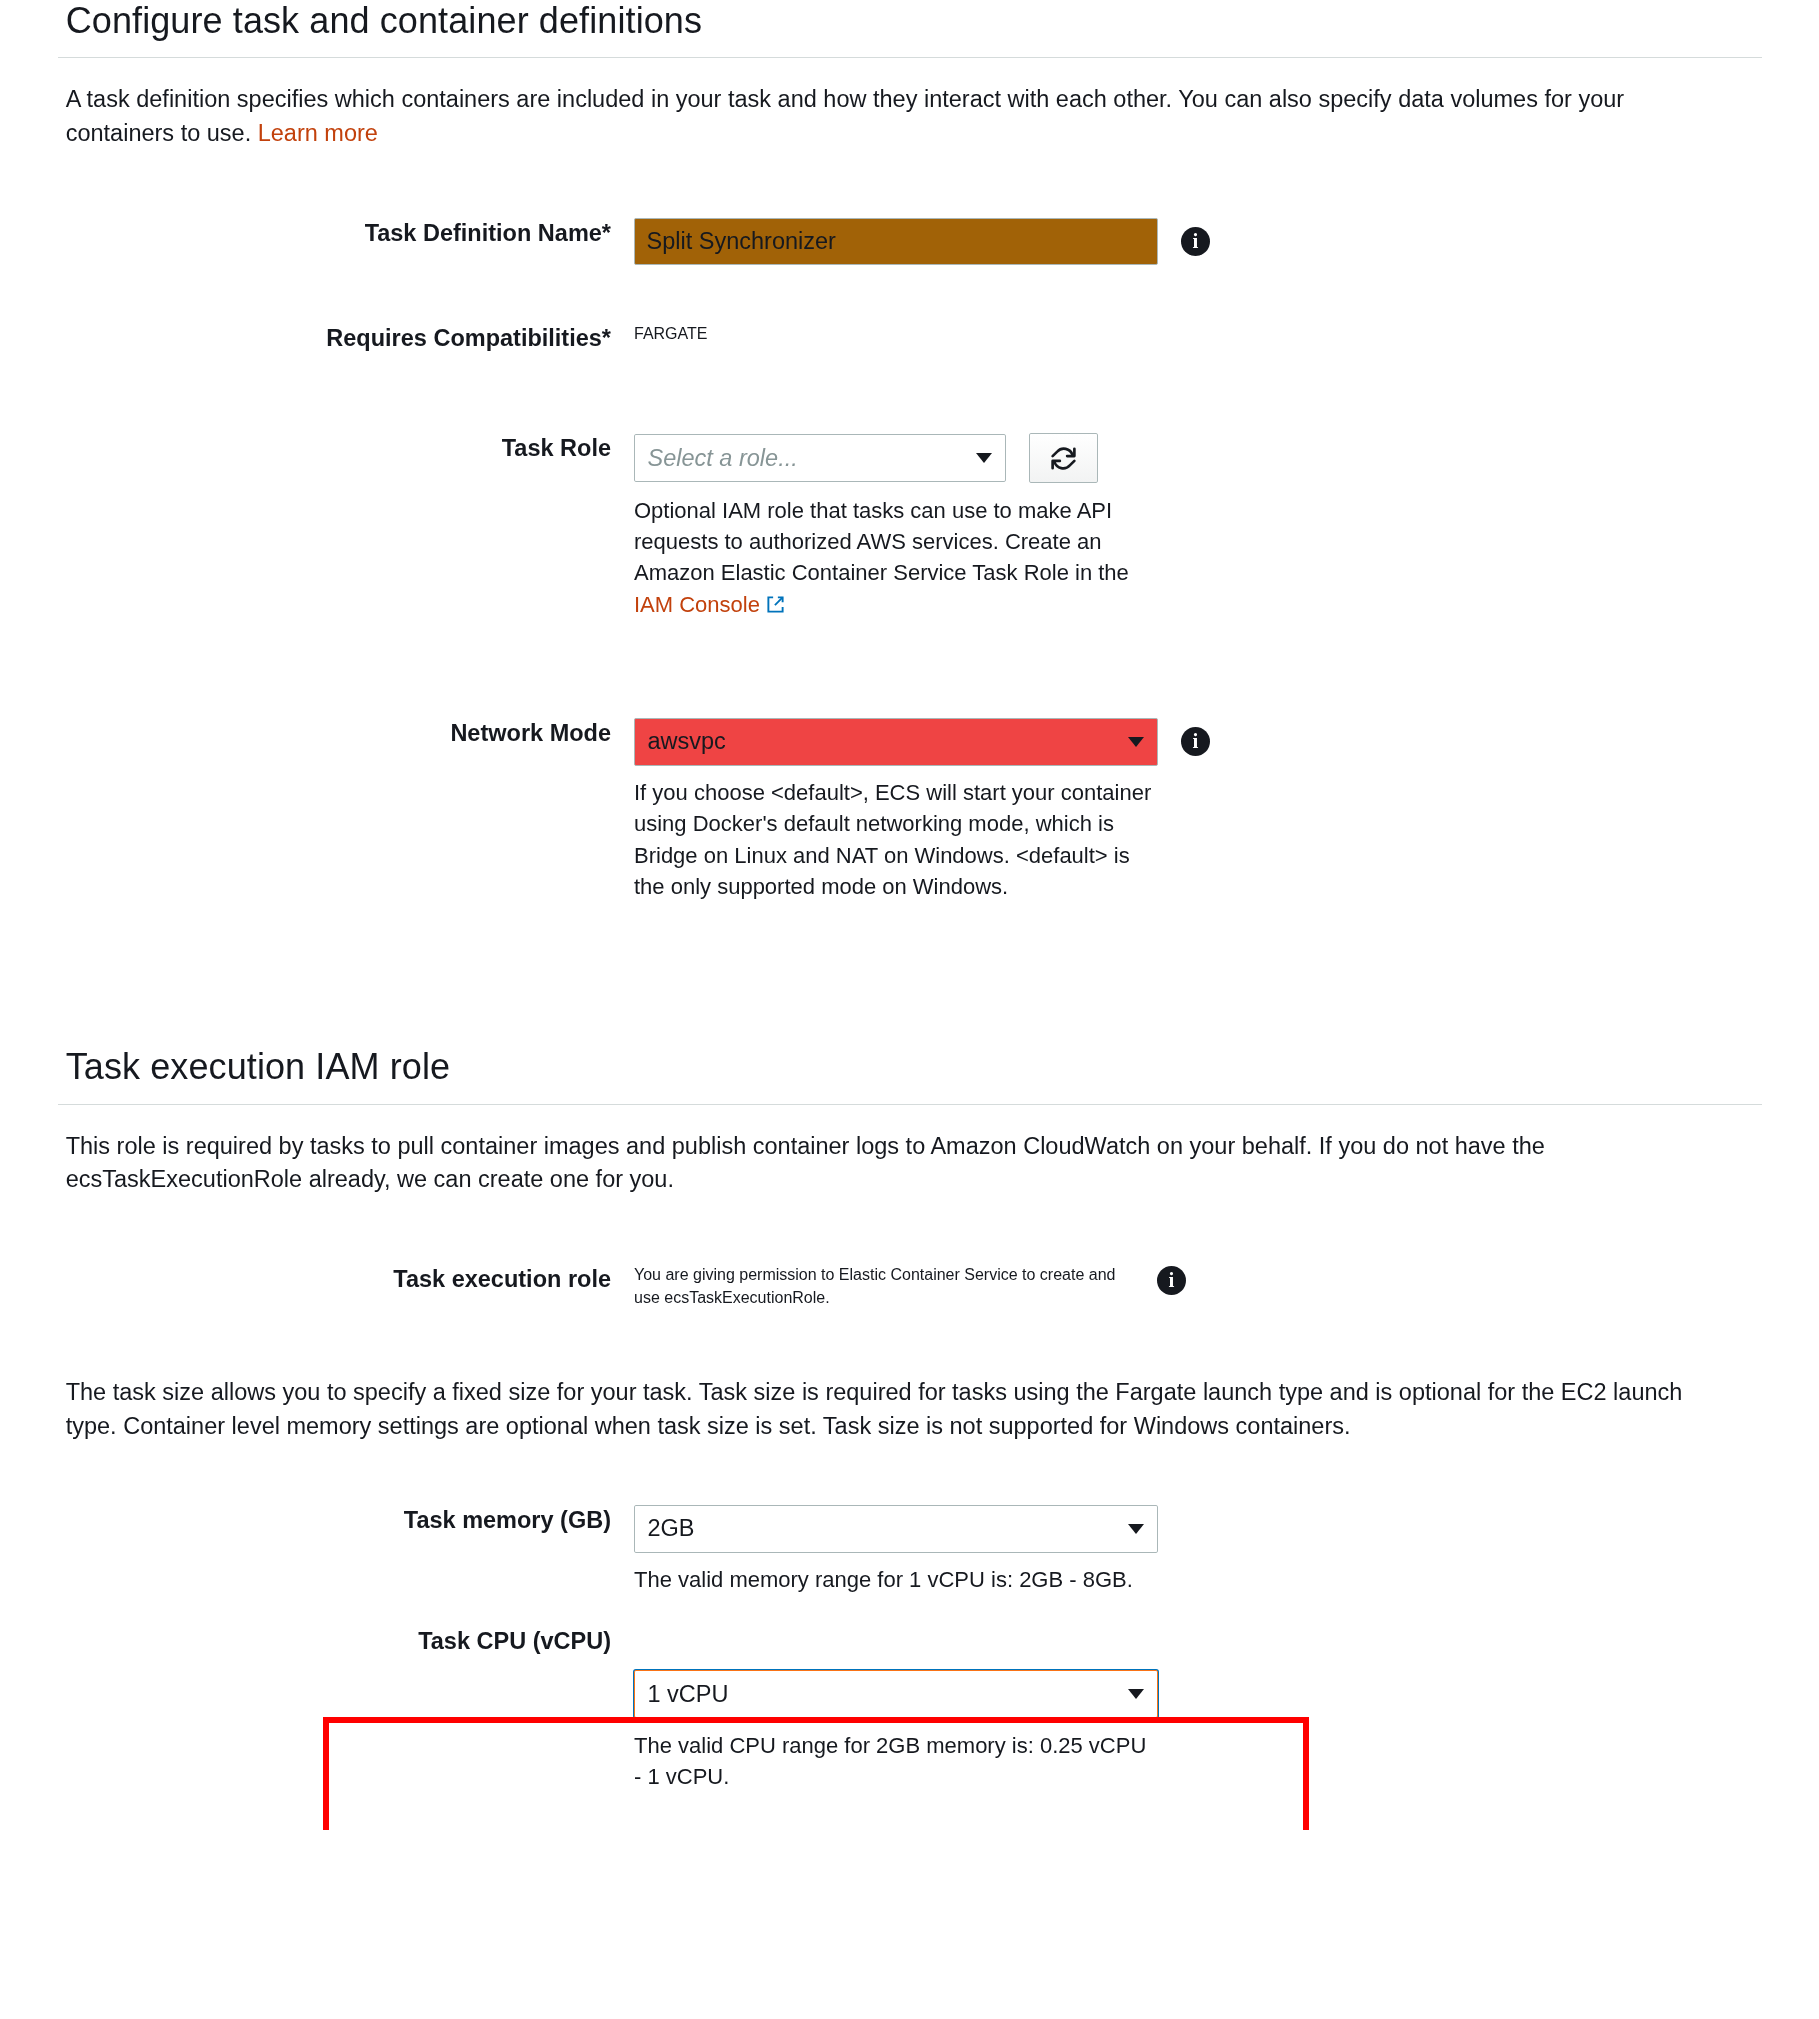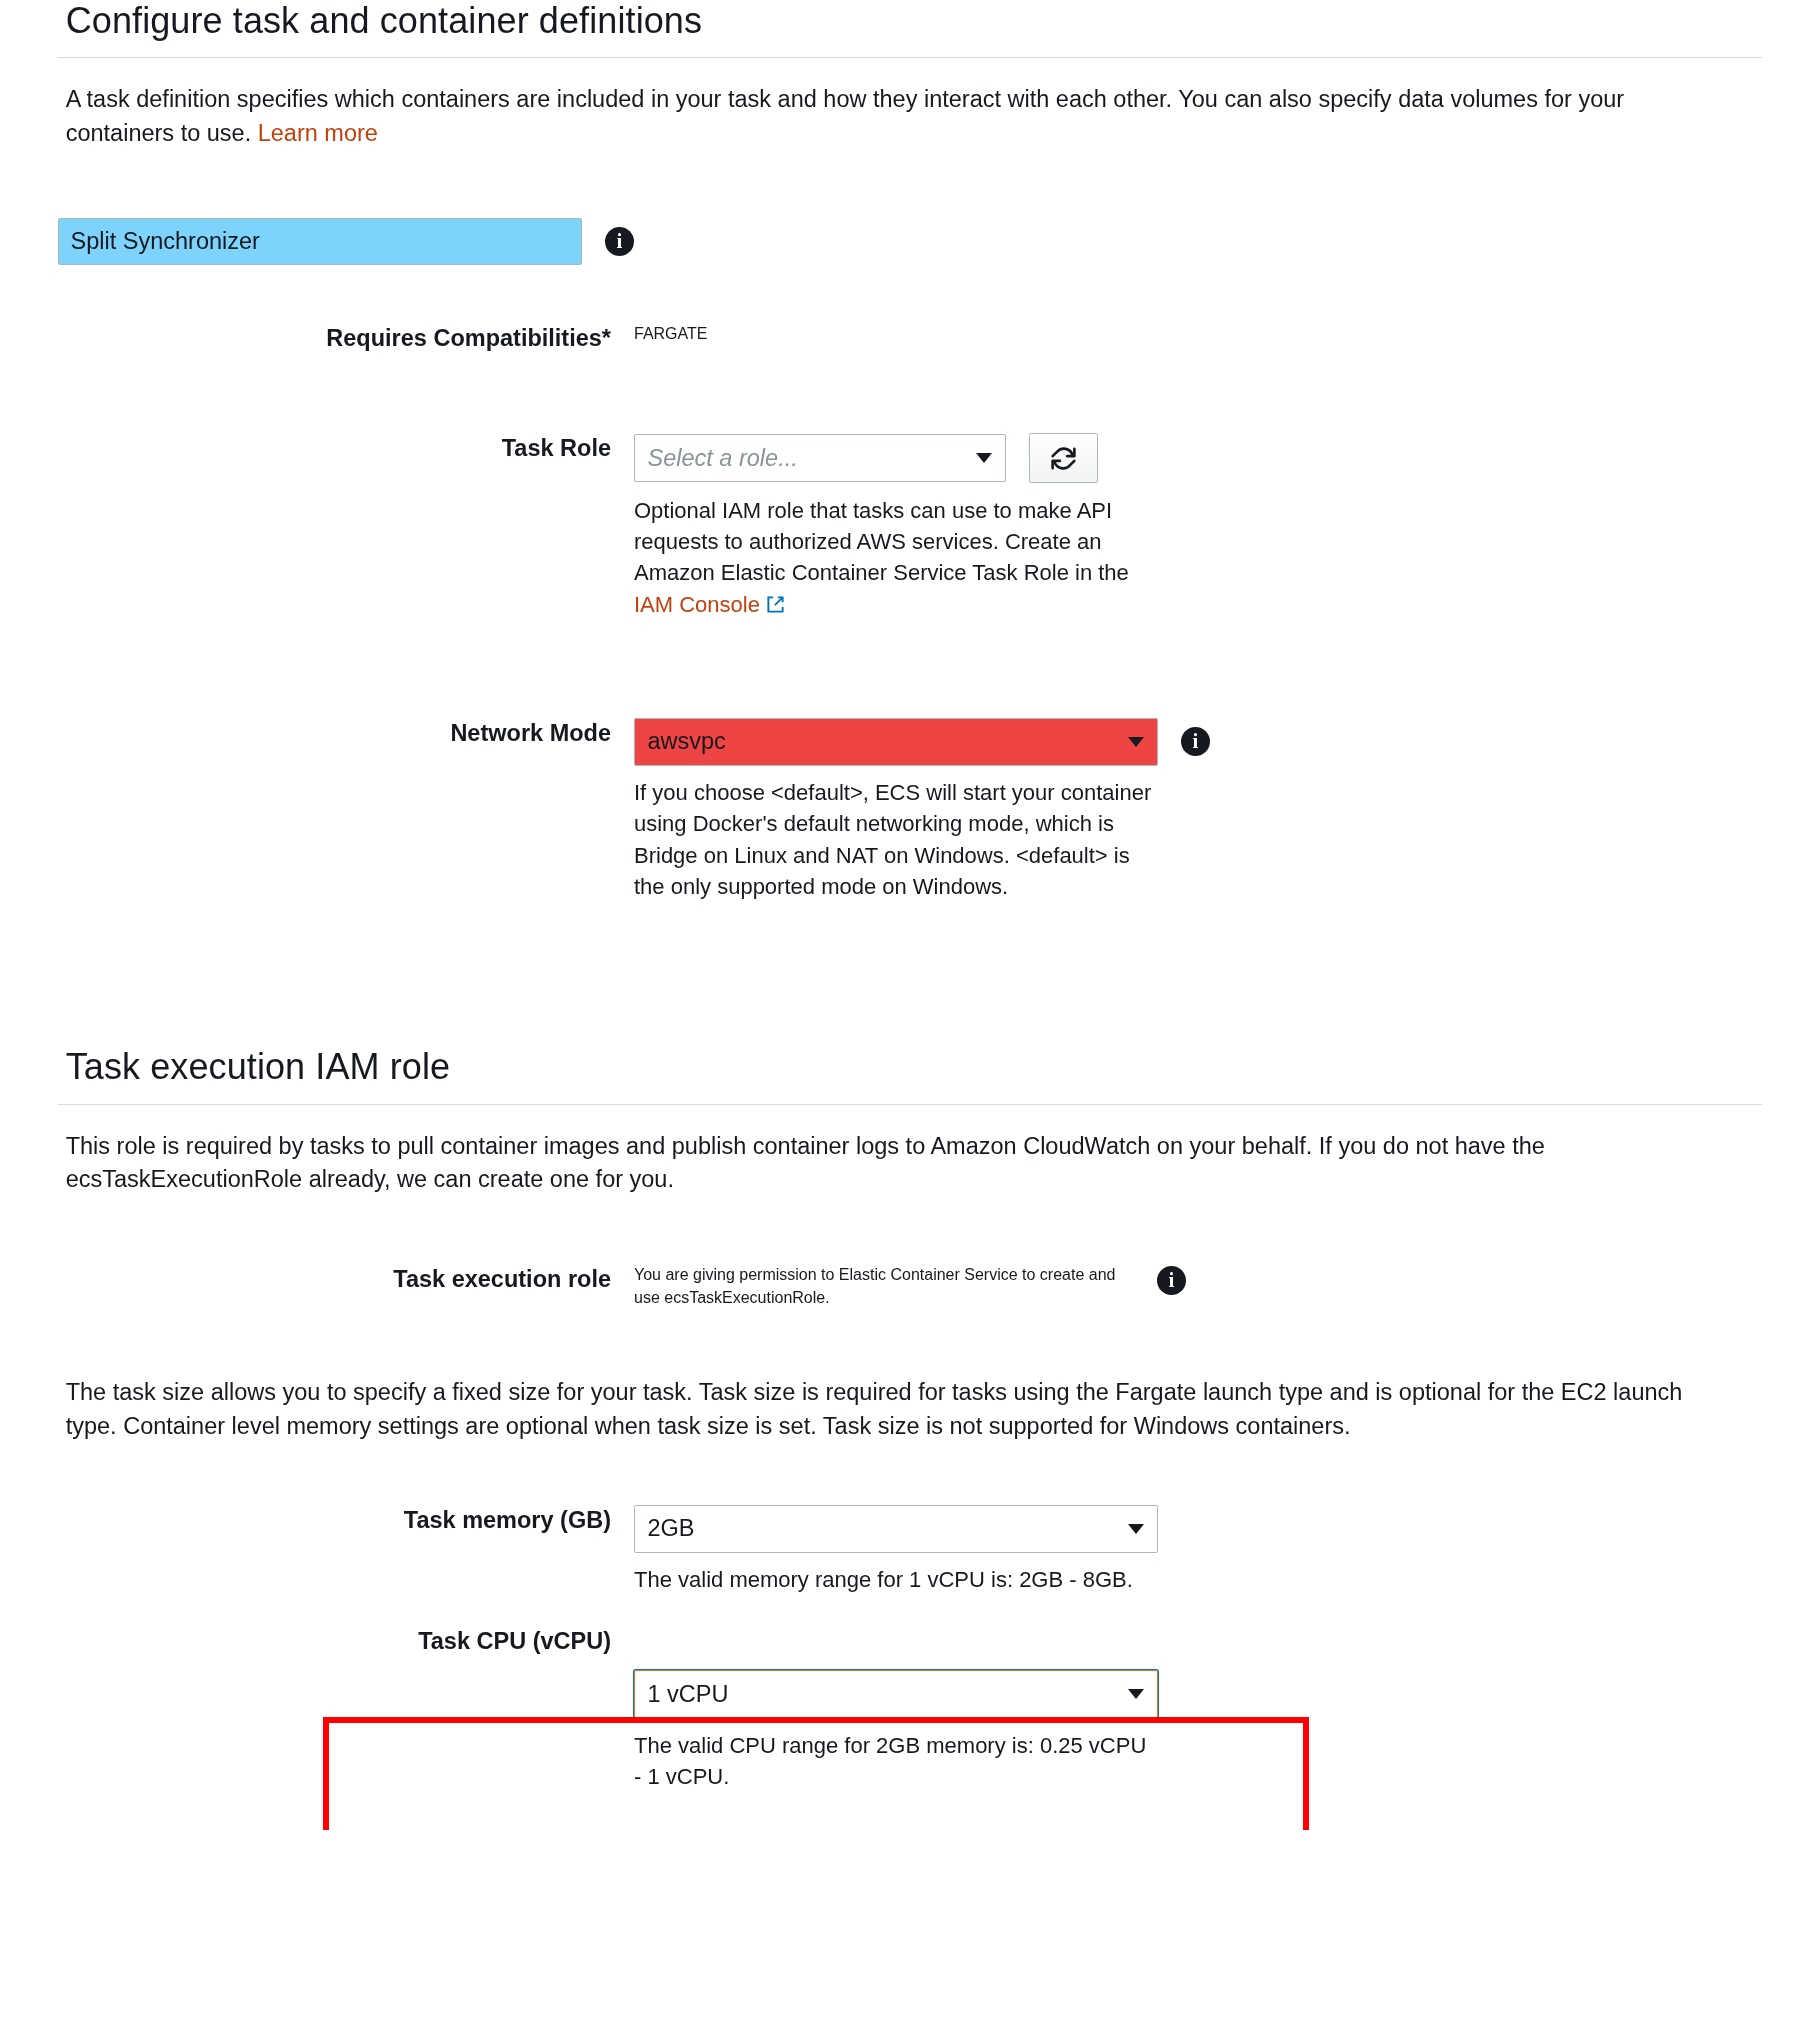--- a/index.html
+++ b/index.html
@@ -96,21 +96,21 @@
   input.text-input {
     width: 524px;
     height: 47px;
     box-sizing: border-box;
     border: 1px solid #aab7b8;
     border-radius: 1.9px;
     padding: 0 11.5px;
     font-size: 23.5px;
     font-family: "Liberation Sans", sans-serif;
     color: #16191f;
-    background: #7dd3fc;
+    background: #a16207;
     outline: none;
   }
 
   .select {
     position: relative;
     box-sizing: border-box;
     height: 48px;
     border: 1px solid #aab7b8;
     border-radius: 1.9px;
     background: #ffffff;
@@ -228,20 +228,21 @@
   </div>
 
   <p class="intro">
     <span>A task definition specifies which containers are included in your task and how they interact with each other. You can also specify data volumes for your containers to use.</span>
     <a class="link" href="#">Learn more</a>
   </p>
 
   <div class="spacer-60"></div>
 
   <div class="form-row">
+    <div class="form-label">Task Definition Name*</div>
     <div class="form-control">
       <div class="control-line">
         <input class="text-input" type="text" value="Split Synchronizer" style="">
         <div class="info-icon">i</div>
       </div>
     </div>
   </div>
 
   <div class="spacer-60"></div>
 

